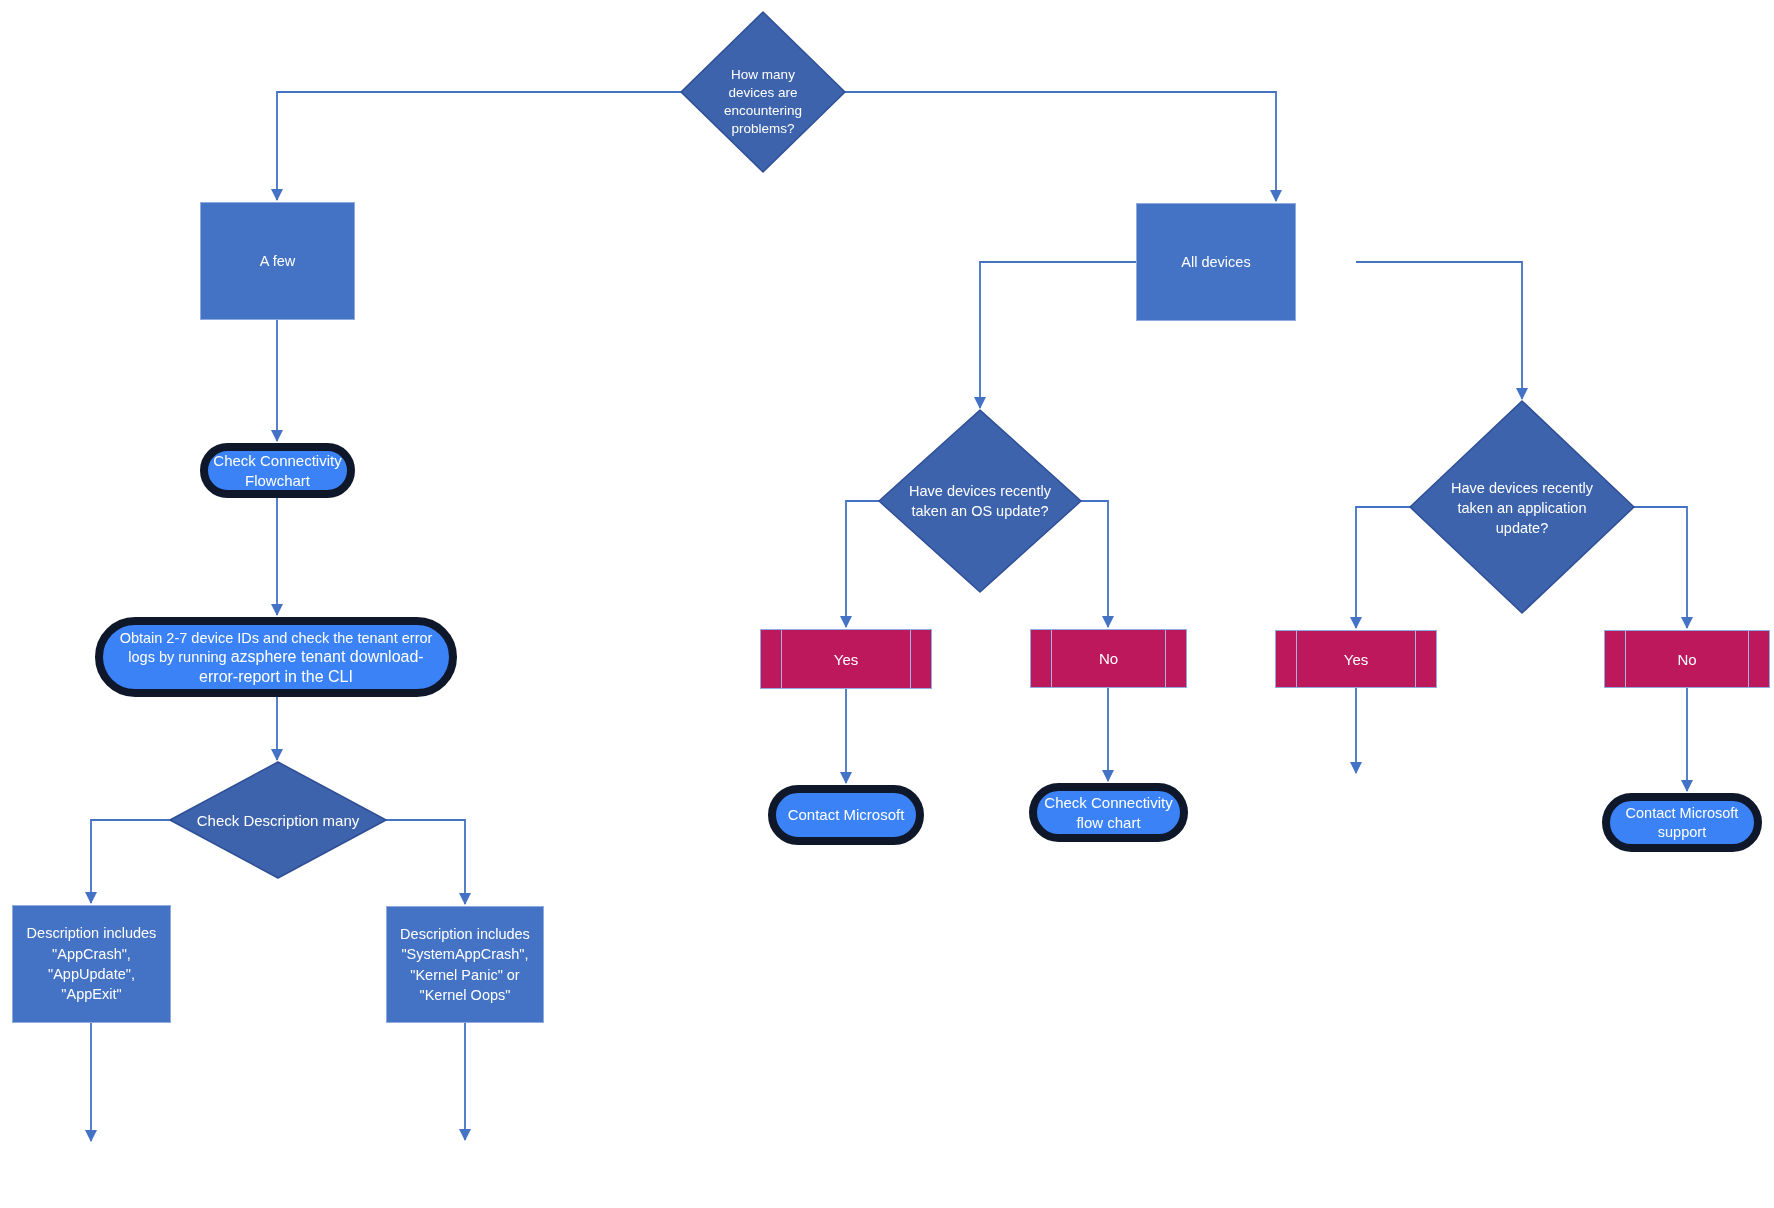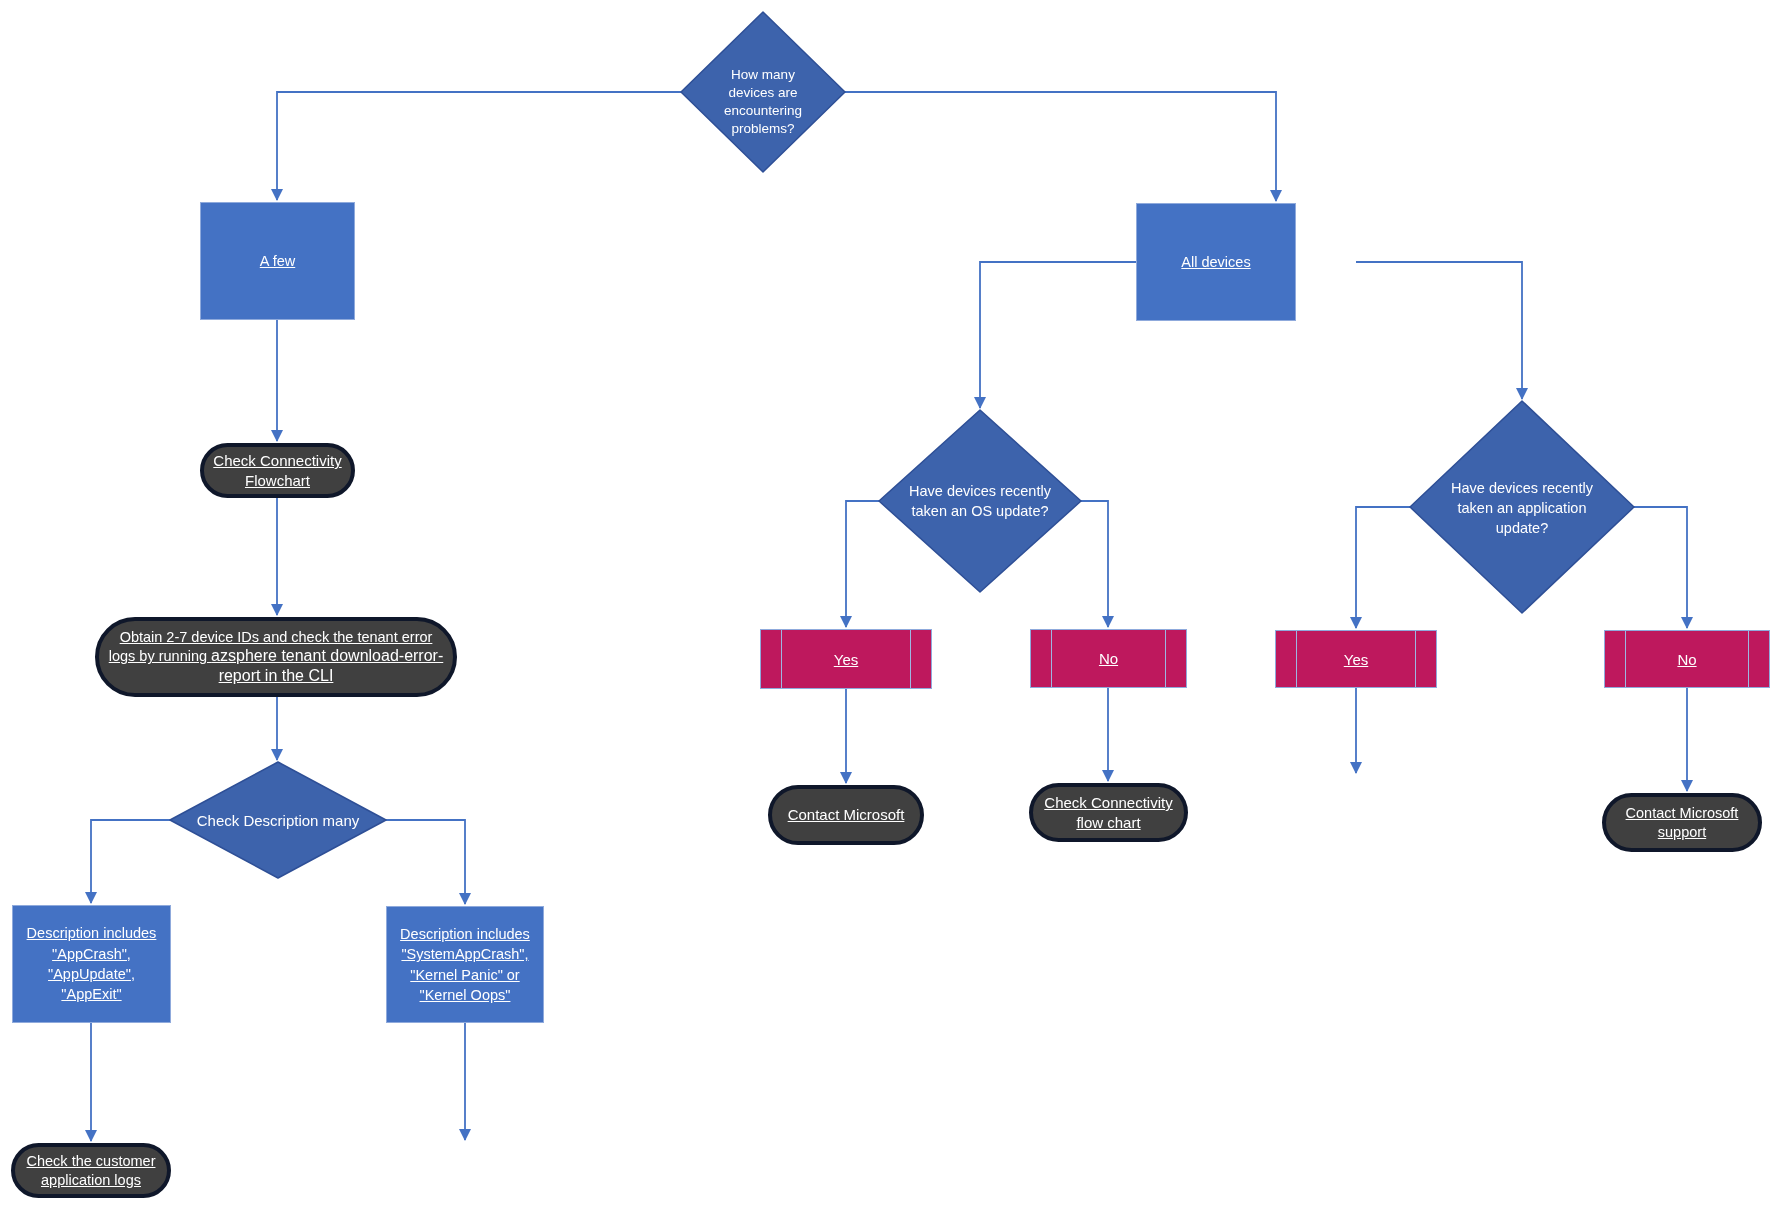--- a/index.html
+++ b/index.html
@@ -10,30 +10,29 @@
     font-family:"Liberation Sans",sans-serif;
     overflow:hidden;
   }
   #wires{position:absolute;left:0;top:0;width:1774px;height:1208px;}
   .node{
     position:absolute;
     display:flex;align-items:center;justify-content:center;
     text-align:center;color:#ffffff;
     white-space:pre-line;
     box-sizing:border-box;
-    text-decoration:underline;
   }
   .rect{
     background:#4472C4;
     border:1px solid #8FAADC;
     font-size:14.5px;line-height:1.4;
   }
   .stadium{
-    background:#404040;
-    border:4px solid #0f172a;
+    background:#3b82f6;
+    border:8px solid #0f172a;
     border-radius:40px;
     font-size:15px;line-height:1.3;
   }
   .predef{
     background:#be185d;
     border:1px solid #8FAADC;
     font-size:15px;
   }
   .predef .bar{
     position:absolute;top:0;bottom:0;width:1px;background:#9DB5E2;
@@ -137,22 +136,20 @@
     <span>No</span>
     <i class="bar l"></i>
     <i class="bar r"></i>
   </div>
 
   <div class="node stadium" style="left:200px;top:443px;width:155px;height:55px;">Check Connectivity
 Flowchart</div>
 
   <div class="node stadium cli-box" style="left:95px;top:617px;width:362px;height:80px;"><span>Obtain 2-7 device IDs and check the tenant error logs by running </span><span class="cli-cmd">azsphere tenant download-error-report in the CLI</span></div>
 
-  <div class="node stadium" style="left:11px;top:1143px;width:160px;height:55px;font-size:14.5px;">Check the customer
-application logs</div>
 
   <div class="node stadium" style="left:768px;top:785px;width:156px;height:60px;">Contact Microsoft</div>
   <div class="node stadium" style="left:1029px;top:783px;width:159px;height:59px;">Check Connectivity
 flow chart</div>
   <div class="node stadium" style="left:1602px;top:793px;width:160px;height:59px;font-size:14.5px;">Contact Microsoft
 support</div>
 
 </div>
 
 </body></html>

